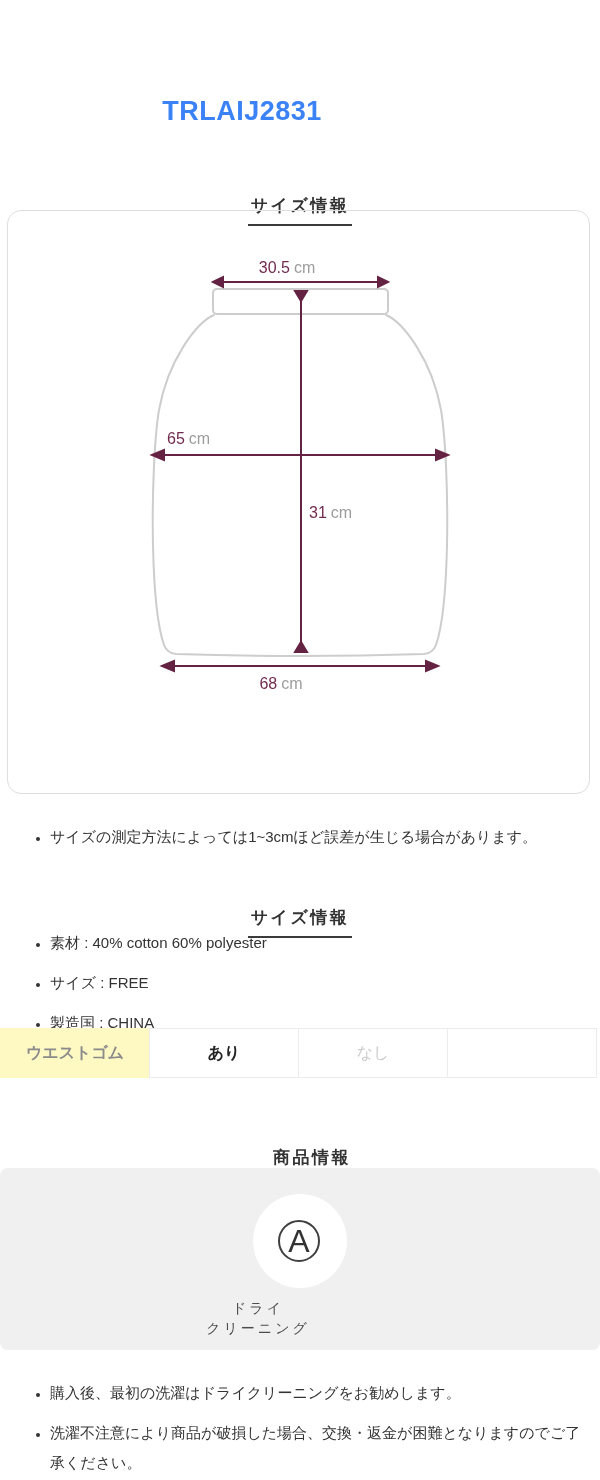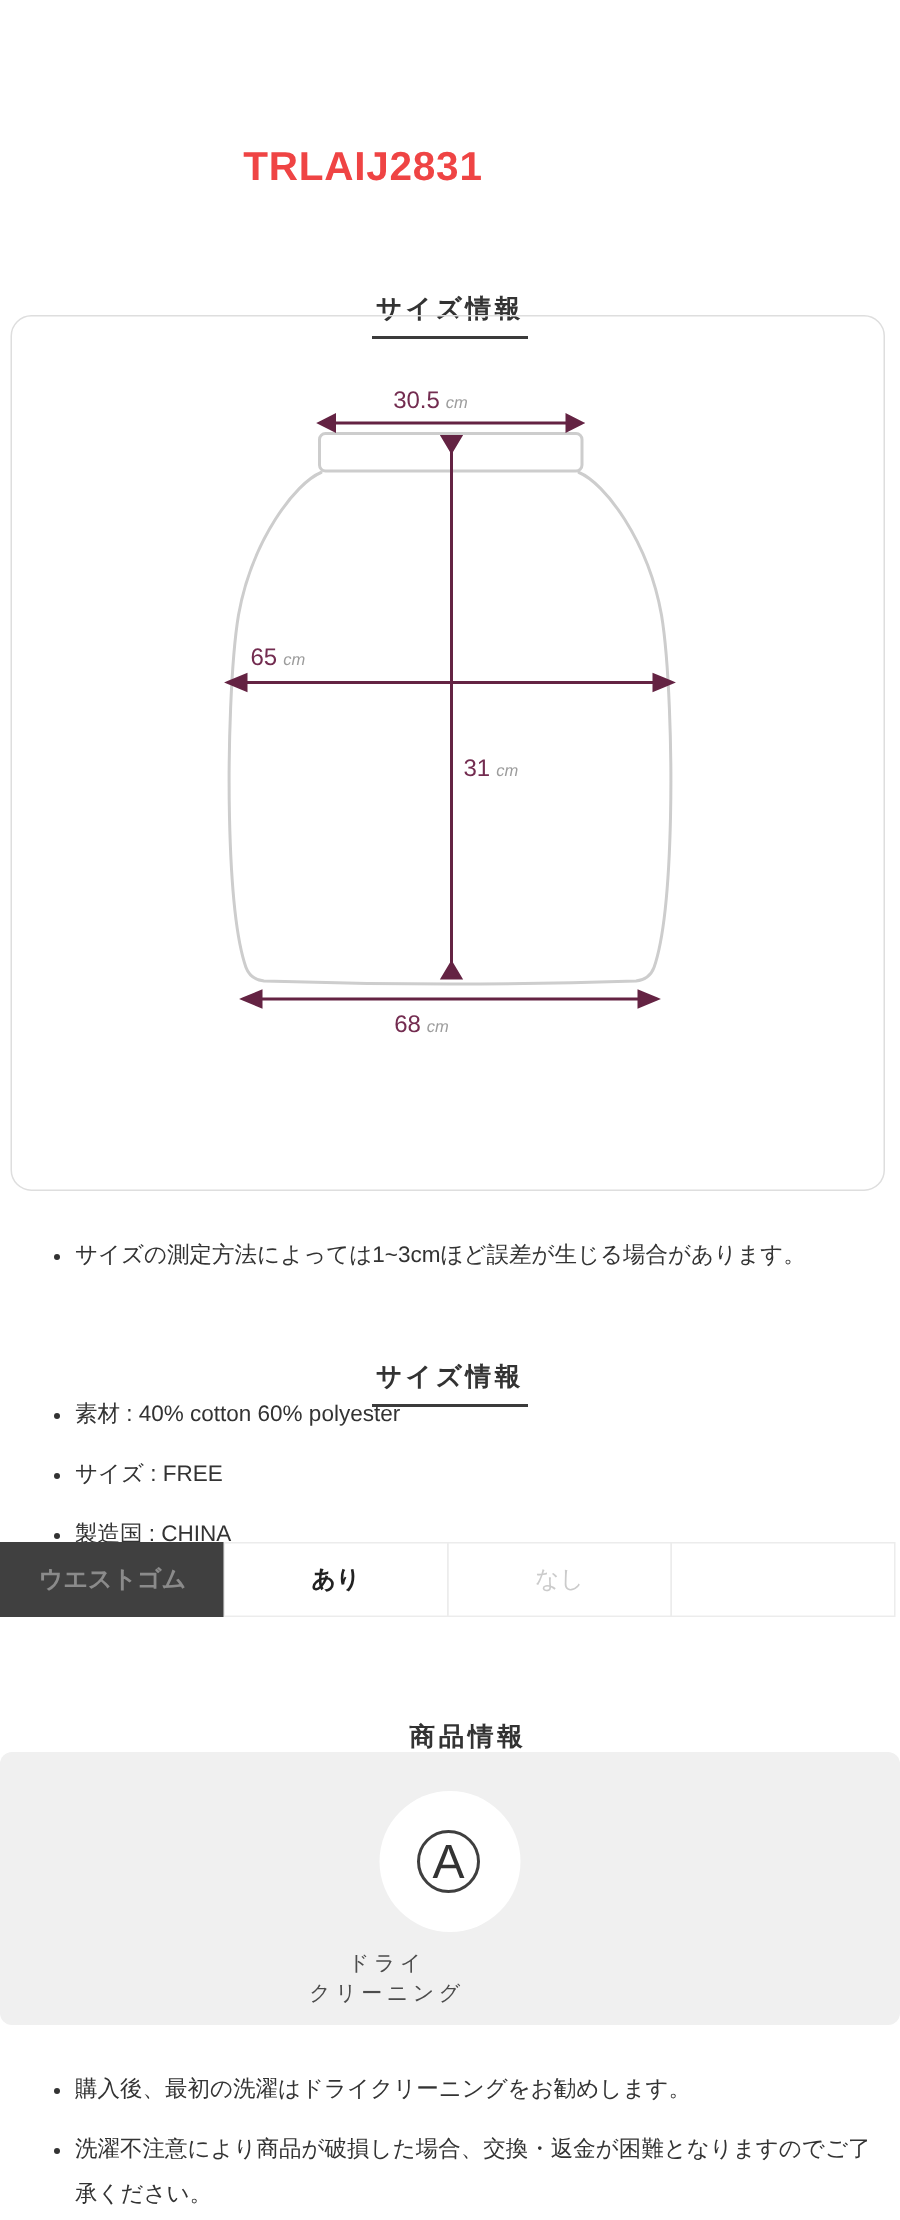--- a/index.html
+++ b/index.html
@@ -6,58 +6,58 @@
   body{
     width:600px;height:1480px;position:relative;overflow:hidden;
     font-family:"Liberation Sans","DejaVu Sans",sans-serif;color:#333;
     -webkit-font-smoothing:antialiased;
   }
   .abs{position:absolute;}
 
   
   .product-title{
     top:96px;left:0;width:484px;text-align:center;
-    font-size:27px;font-weight:bold;color:#ef4444;letter-spacing:.5px;
+    font-size:27px;font-weight:bold;color:#3b82f6;letter-spacing:.5px;
   }
 
   
   .sec-head{left:0;width:600px;text-align:center;}
   .sec-head span{
     display:inline-block;font-size:17px;font-weight:bold;color:#333;
     letter-spacing:2.5px;padding:0 3px 7px 3px;border-bottom:2px solid #3b3b3b;margin-top:24px;
   }
 
   
   .diagram-box{
     top:210px;left:7px;width:583px;height:584px;
     border:1.5px solid #dedede;border-radius:14px;box-sizing:border-box;
   }
   .diagram-box svg{position:absolute;left:0;top:0;}
 
   .measure{white-space:nowrap;text-align:right;}
   .measure .m-val{font-size:16px;color:#732c50;}
-  .measure .m-unit{font-size:11px;color:#9c9c9c;margin-left:4px;font-style:italic;}
+  .measure .m-unit{font-size:16px;color:#9c9c9c;margin-left:4px;}
   .measure.center{text-align:center;}
 
   
   ul.notes{
     margin:0;padding:0 20px 0 40px;list-style:disc;
   }
   ul.notes li{
     font-size:15px;color:#333;line-height:30px;margin:10px;
   }
   ul.notes li::marker{color:#333;font-size:12px;}
 
   
   .spec-row{top:1028px;left:0;width:600px;height:50px;display:flex;}
   .spec-cell{
     width:150px;height:50px;box-sizing:border-box;display:flex;
     align-items:center;justify-content:center;font-size:16px;
   }
-  .spec-cell.head{background:#404040;color:#8b8b8b;font-weight:bold;}
+  .spec-cell.head{background:#fef9c3;color:#8b8b8b;font-weight:bold;}
   .spec-cell.opt{border:1px solid #ececec;margin-left:-1px;font-family:Liberation Serif, serif;}
   .spec-cell.opt:first-of-type{margin-left:0;}
   .spec-cell.active{color:#222;font-weight:bold;}
   .spec-cell.inactive{color:#cbcbcb;}
 
   
   .care-section{
     top:1168px;left:0;width:600px;height:182px;background:#f0f0f0;border-radius:8px;
   }
   .care-bubble{

